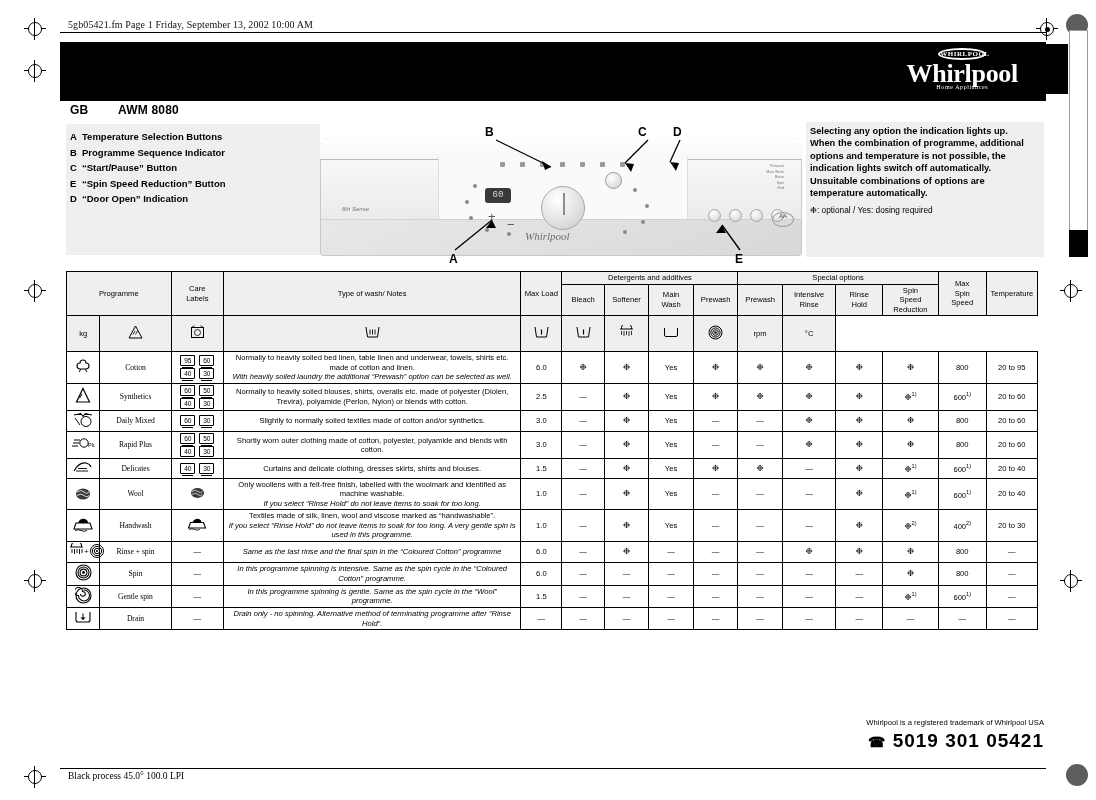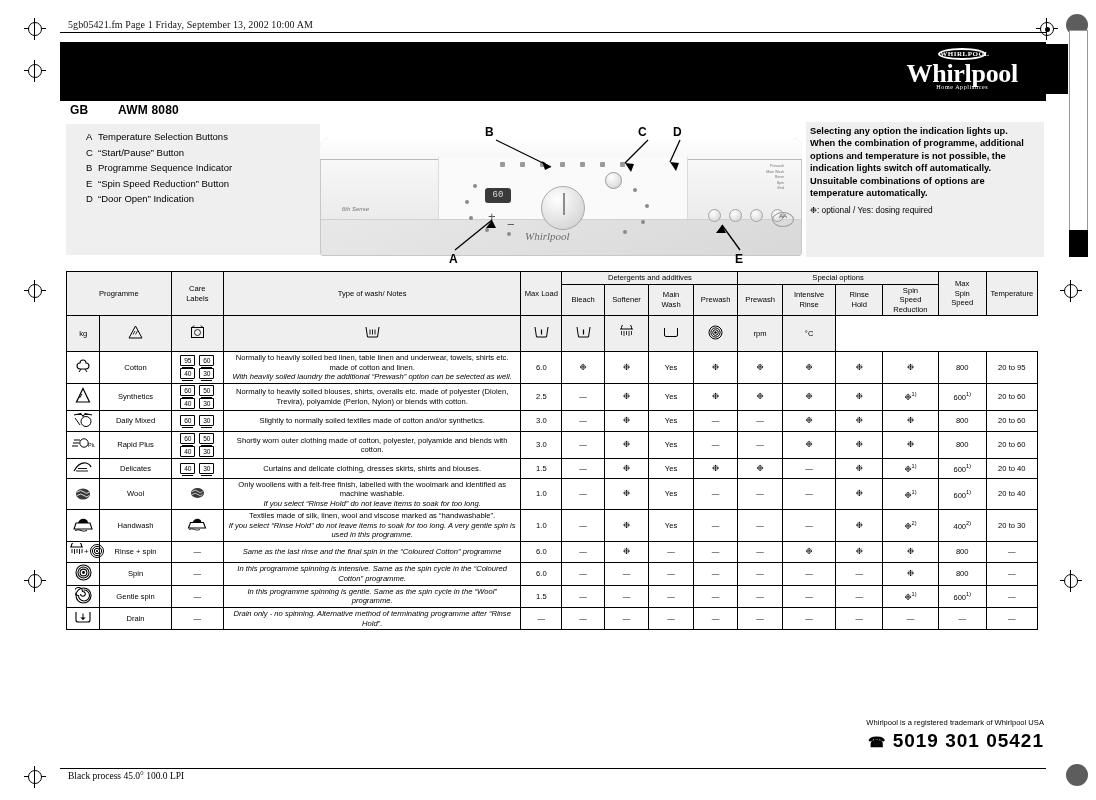--- a/index.html
+++ b/index.html
@@ -71,21 +71,21 @@
   .edge-blackL  { position:absolute; left:1036px; top:44px; width:32px; height:50px; background:#000;}
 
   
   .modelline { position:absolute; left:70px; top:103px; font-size:12px; font-weight:bold; letter-spacing:.2px;}
   .modelline .gb { display:inline-block; width:48px; }
   .legendbox {
     position:absolute; left:66px; top:124px; width:254px; height:131px;
     background:#efefef;
   }
   .legend { position:absolute; left:70px; top:129px; width:250px; }
-  .legend .row { font-size:9.5px; font-weight:normal; line-height:15.5px; white-space:nowrap;margin-left:16px;}
+  .legend .row { font-size:9.5px; font-weight:bold; line-height:15.5px; white-space:nowrap;}
   .legend .row .ltr { display:inline-block; width:12px; }
 
   
   .panelwrap { position:absolute; left:320px; top:124px; width:482px; height:140px; }
 
   .calloutA, .calloutB, .calloutC, .calloutD, .calloutE {
     position:absolute; font-size:12px; font-weight:bold;
   }
   .calloutB { left:485px; top:125px; }
   .calloutC { left:638px; top:125px; }
@@ -115,21 +115,21 @@
     vertical-align:middle;
     padding:1px 2px;
     line-height:9.5px;
   }
   thead td, thead th { background:#efefef; }
   td.notes-cell {
     text-align:left; font-size:7.4px; line-height:9.7px; padding:3px 4px;
     background:#fff;
   }
   td.notes-cell .it { font-style:italic; }
-  td.prog-name { font-size:7.8px; }
+  td.prog-name { font-size:7.8px;font-family:Liberation Serif, serif; }
   td.icon-cell  { }
   td.care-cell  { padding:2px; }
   .carewrap { display:flex; flex-wrap:wrap; justify-content:center; gap:2px 4px;}
   .caretag {
     display:inline-block; position:relative;
     width:15px; height:11px;
     border:1px solid #000; border-radius:0 0 1px 1px;
     font-size:6.6px; line-height:10px; text-align:center;
     font-family:"Liberation Sans", sans-serif;
   }
@@ -237,22 +237,22 @@
   </div>
 </div>
 <div class="bannerbar"></div>
 
 <div class="modelline">
   <span class="gb">GB</span><span>AWM 8080</span>
 </div>
 <div class="legendbox"></div>
 <div class="legend">
   <div class="row"><span class="ltr">A</span><span>Temperature Selection Buttons</span></div>
+  <div class="row"><span class="ltr">B</span><span>Programme Sequence Indicator</span></div>
   <div class="row"><span class="ltr">C</span><span>“Start/Pause” Button</span></div>
-  <div class="row"><span class="ltr">B</span><span>Programme Sequence Indicator</span></div>
   <div class="row"><span class="ltr">E</span><span>“Spin Speed Reduction” Button</span></div>
   <div class="row"><span class="ltr">D</span><span>“Door Open” Indication</span></div>
 </div>
 
 <div class="panelwrap">
   <div class="wm-body"></div>
   <div class="wm-top"></div>
   <div class="wm-console"></div>
   <div class="wm-swoosh"></div>
 

